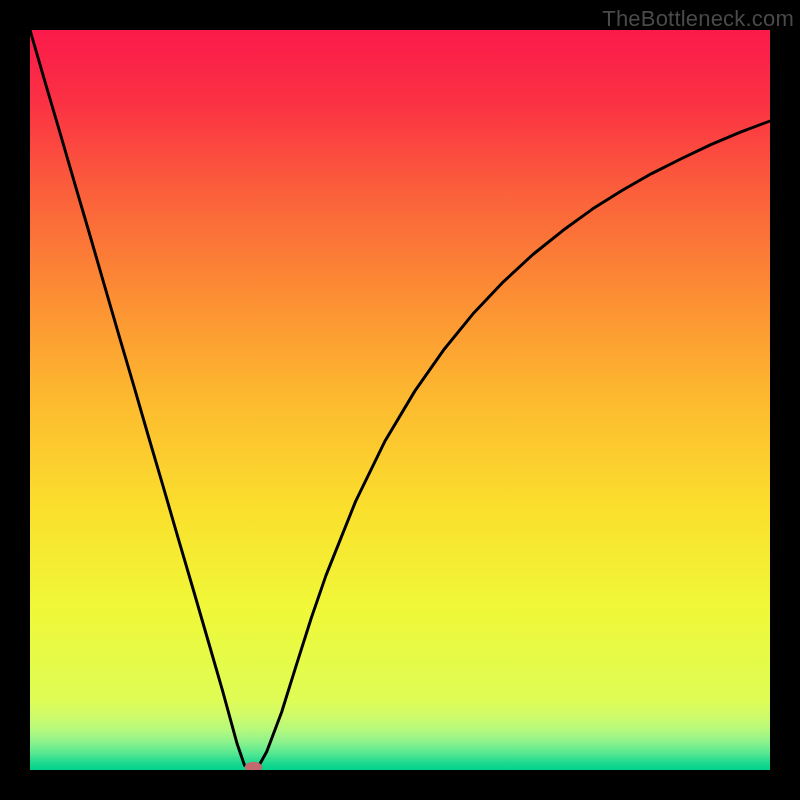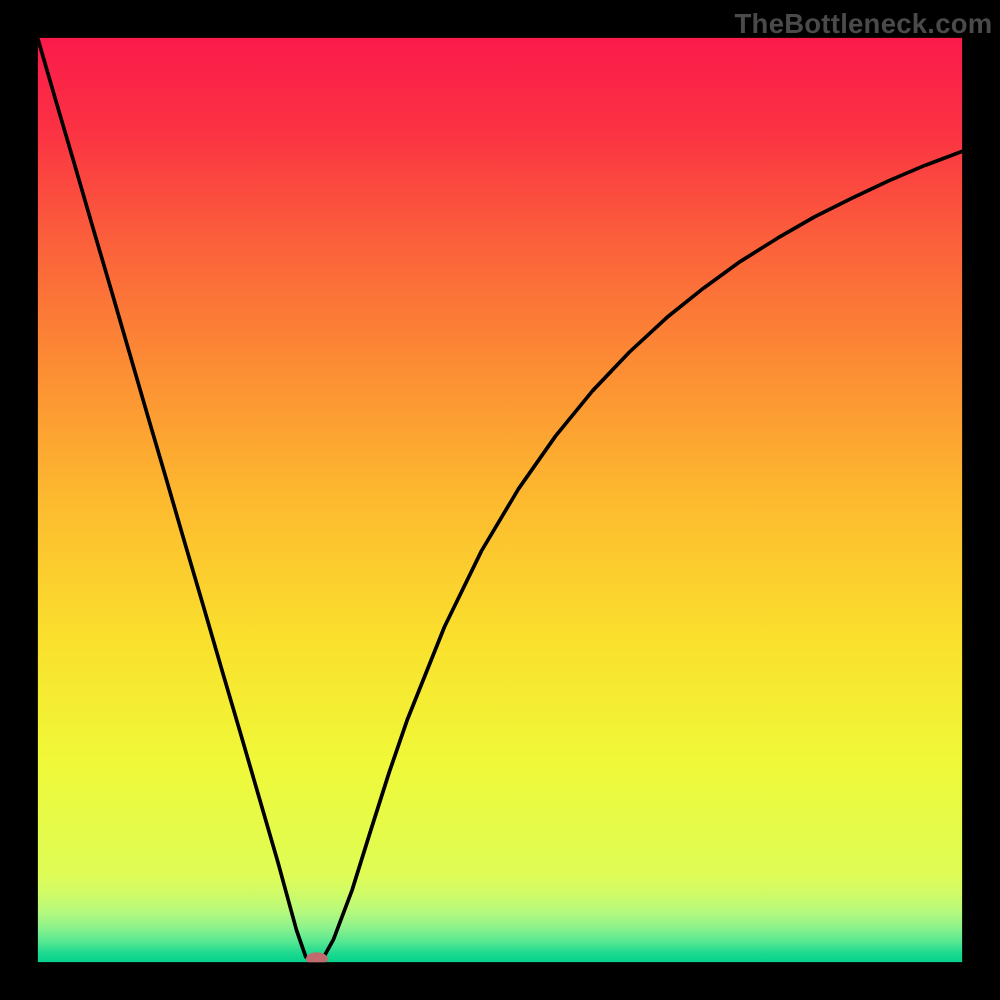--- a/index.html
+++ b/index.html
@@ -29,21 +29,21 @@
     display: block;
     width: 100%;
     height: 100%;
   }
   .watermark {
     position: absolute;
     top: 6px;
     right: 6px;
     color: #4a4a4a;
     font-size: 22px;
-    font-weight: 700;
+    font-weight: 400;
     letter-spacing: 0.2px;
     user-select: none;
   }
 </style>
 </head>
 <body>
 
 <div class="frame">
   <div class="plot">
     <svg viewBox="0 0 100 100" preserveAspectRatio="none">

